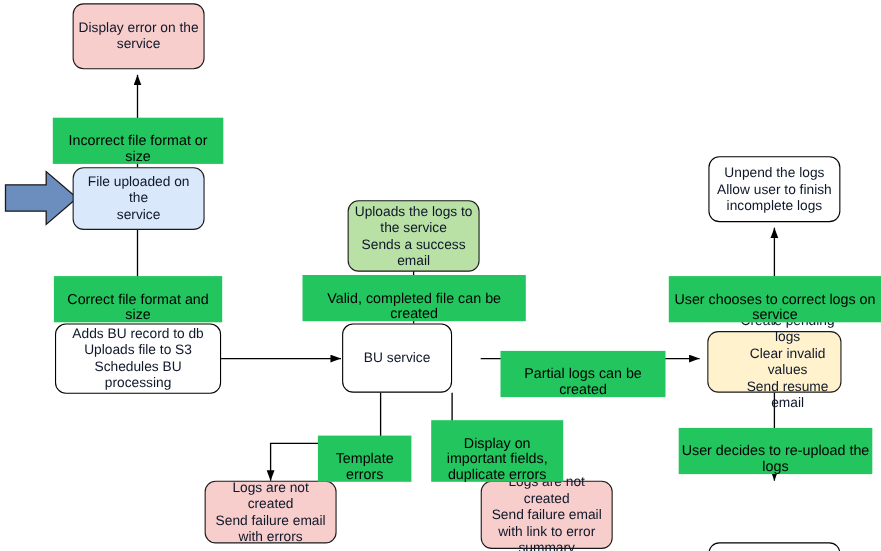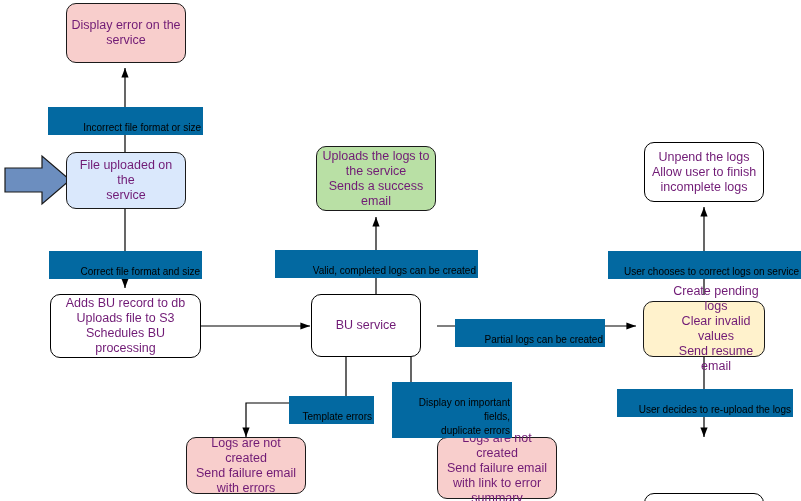--- a/index.html
+++ b/index.html
@@ -31,36 +31,36 @@
     position: absolute;
     box-sizing: border-box;
     border: 1px solid #000000;
     border-radius: 10px;
     display: flex;
     align-items: center;
     justify-content: center;
     text-align: center;
     font-size: 12.5px;
     line-height: 15px;
-    color: #701a75;
+    color: #0f172a;
     white-space: pre-line;
     padding: 2px 4px;
   }
   .node.pink   { background: #f8cecc; border-color: #1a1a1a; }
   .node.blue   { background: #dae8fc; border-color: #1a1a1a; }
-  .node.green  { background: #b9e0a5; border-color: #1a1a1a; }
+  .node.green  { background: #b9e0a5; border-color: #1a1a1a; margin-top: 36px; }
   .node.yellow { background: #fff2cc; border-color: #1a1a1a; padding-left: 28px; }
   .node.white  { background: #ffffff; border-color: #000000; }
   .edge-label {
     position: absolute;
-    font-size: 10px;
+    font-size: 13px;
     line-height: 14px;
     color: #000000;
-    background: #0369a1;
-    text-align: right;
+    background: #22c55e;
+    text-align: center;
     white-space: pre-line;
     padding: 0 2px;
     box-sizing: border-box;
   }
   .big-arrow {
     position: absolute;
     pointer-events: none;
   }
 </style>
 </head>
@@ -132,21 +132,21 @@
 Schedules BU processing</span>
   </div>
 
   <div class="node green" style="left:316px; top:146px; width:120px; height:65px;">
     <span>Uploads the logs to
 the service
 Sends a success
 email</span>
   </div>
 
-  <div class="node white" style="left:311px; top:294px; width:110px; height:63px;">
+  <div class="node white" style="left:311px; top:294px; width:100px; height:63px;">
     <span>BU service</span>
   </div>
 
   <div class="node pink" style="left:186px; top:437px; width:120px; height:57px;">
     <span>Logs are not created
 Send failure email
 with errors</span>
   </div>
 
   <div class="node pink" style="left:437px; top:437px; width:120px; height:62px;">
@@ -175,21 +175,21 @@
 
   <div class="edge-label" style="left:48px; top:107px; width:155px;">
     <span>Incorrect file format or size</span>
   </div>
 
   <div class="edge-label" style="left:49px; top:251px; width:153px;">
     <span>Correct file format and size</span>
   </div>
 
   <div class="edge-label" style="left:275px; top:250px; width:203px;">
-    <span>Valid, completed logs can be created</span>
+    <span>Valid, completed file can be created</span>
   </div>
 
   <div class="edge-label" style="left:289px; top:396px; width:85px;">
     <span>Template errors</span>
   </div>
 
   <div class="edge-label" style="left:455px; top:319px; width:150px;">
     <span>Partial logs can be created</span>
   </div>
 

